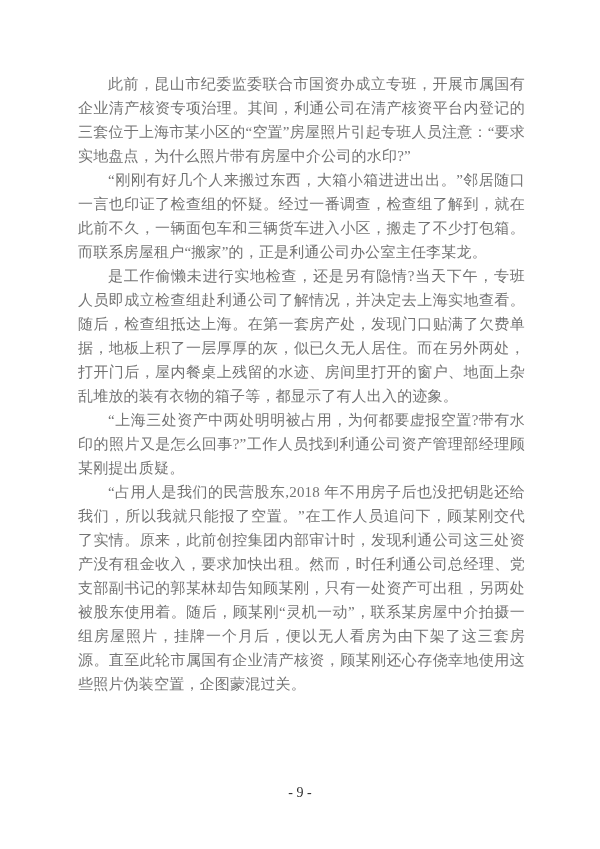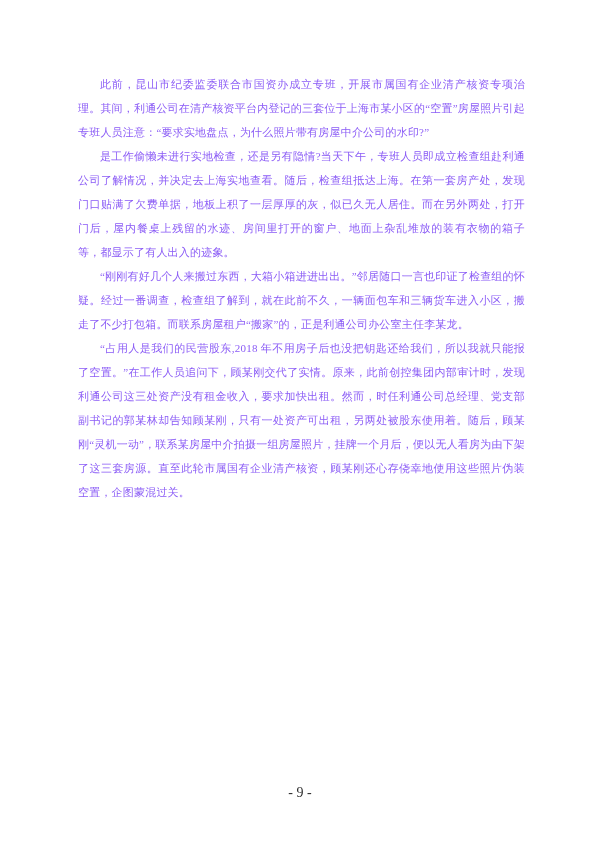--- a/index.html
+++ b/index.html
@@ -14,23 +14,23 @@
     background: #ffffff;
     overflow: hidden;
     box-sizing: border-box;
   }
   .text-block {
     position: absolute;
     left: 78px;
     top: 72px;
     width: 447px;
     font-family: "Liberation Serif", "DejaVu Serif", serif;
-    font-size: 11px;
+    font-size: 15px;
     line-height: 24px;
-    color: #8b5cf6;
+    color: #737373;
     text-align: justify;
     text-justify: inter-character;
     letter-spacing: 0.2px;
   }
   .text-block p {
     margin: 0;
     padding: 0;
     text-indent: 2em;
     word-break: break-all;
   }
@@ -45,18 +45,19 @@
     line-height: 18px;
     color: #2e2e2e;
   }
 </style>
 </head>
 <body>
 
 <div class="page">
   <main class="text-block">
     <p>此前，昆山市纪委监委联合市国资办成立专班，开展市属国有企业清产核资专项治理。其间，利通公司在清产核资平台内登记的三套位于上海市某小区的“空置”房屋照片引起专班人员注意：“要求实地盘点，为什么照片带有房屋中介公司的水印?”</p>
+    <p>“刚刚有好几个人来搬过东西，大箱小箱进进出出。”邻居随口一言也印证了检查组的怀疑。经过一番调查，检查组了解到，就在此前不久，一辆面包车和三辆货车进入小区，搬走了不少打包箱。而联系房屋租户“搬家”的，正是利通公司办公室主任李某龙。</p>
     <p>是工作偷懒未进行实地检查，还是另有隐情?当天下午，专班人员即成立检查组赴利通公司了解情况，并决定去上海实地查看。随后，检查组抵达上海。在第一套房产处，发现门口贴满了欠费单据，地板上积了一层厚厚的灰，似已久无人居住。而在另外两处，打开门后，屋内餐桌上残留的水迹、房间里打开的窗户、地面上杂乱堆放的装有衣物的箱子等，都显示了有人出入的迹象。</p>
-    <p>“刚刚有好几个人来搬过东西，大箱小箱进进出出。”邻居随口一言也印证了检查组的怀疑。经过一番调查，检查组了解到，就在此前不久，一辆面包车和三辆货车进入小区，搬走了不少打包箱。而联系房屋租户“搬家”的，正是利通公司办公室主任李某龙。</p>
+    <p>“上海三处资产中两处明明被占用，为何都要虚报空置?带有水印的照片又是怎么回事?”工作人员找到利通公司资产管理部经理顾某刚提出质疑。</p>
     <p>“占用人是我们的民营股东,2018 年不用房子后也没把钥匙还给我们，所以我就只能报了空置。”在工作人员追问下，顾某刚交代了实情。原来，此前创控集团内部审计时，发现利通公司这三处资产没有租金收入，要求加快出租。然而，时任利通公司总经理、党支部副书记的郭某林却告知顾某刚，只有一处资产可出租，另两处被股东使用着。随后，顾某刚“灵机一动”，联系某房屋中介拍摄一组房屋照片，挂牌一个月后，便以无人看房为由下架了这三套房源。直至此轮市属国有企业清产核资，顾某刚还心存侥幸地使用这些照片伪装空置，企图蒙混过关。</p>
   </main>
   <footer class="page-number">- 9 -</footer>
 </div>
 
 </body></html>

